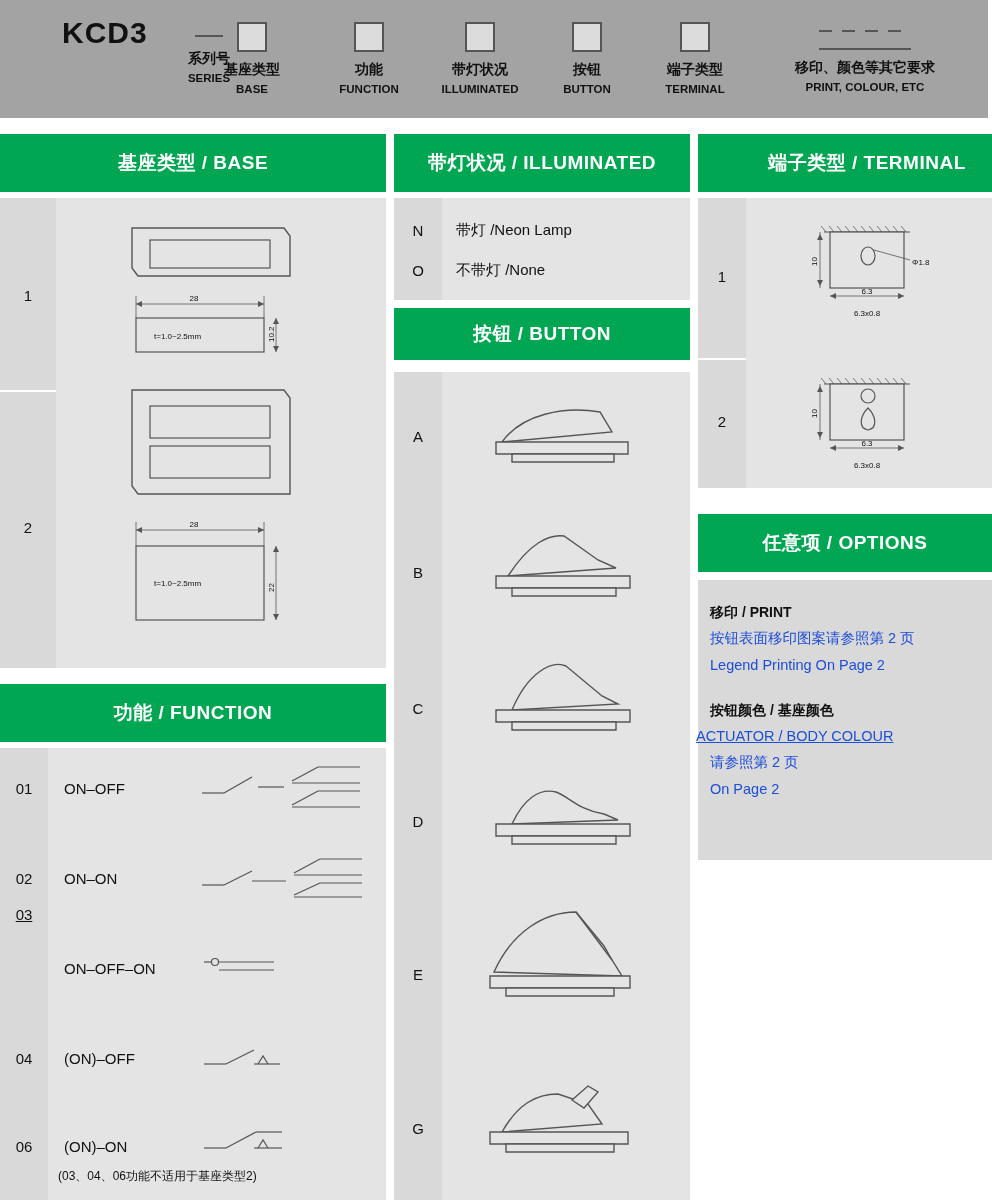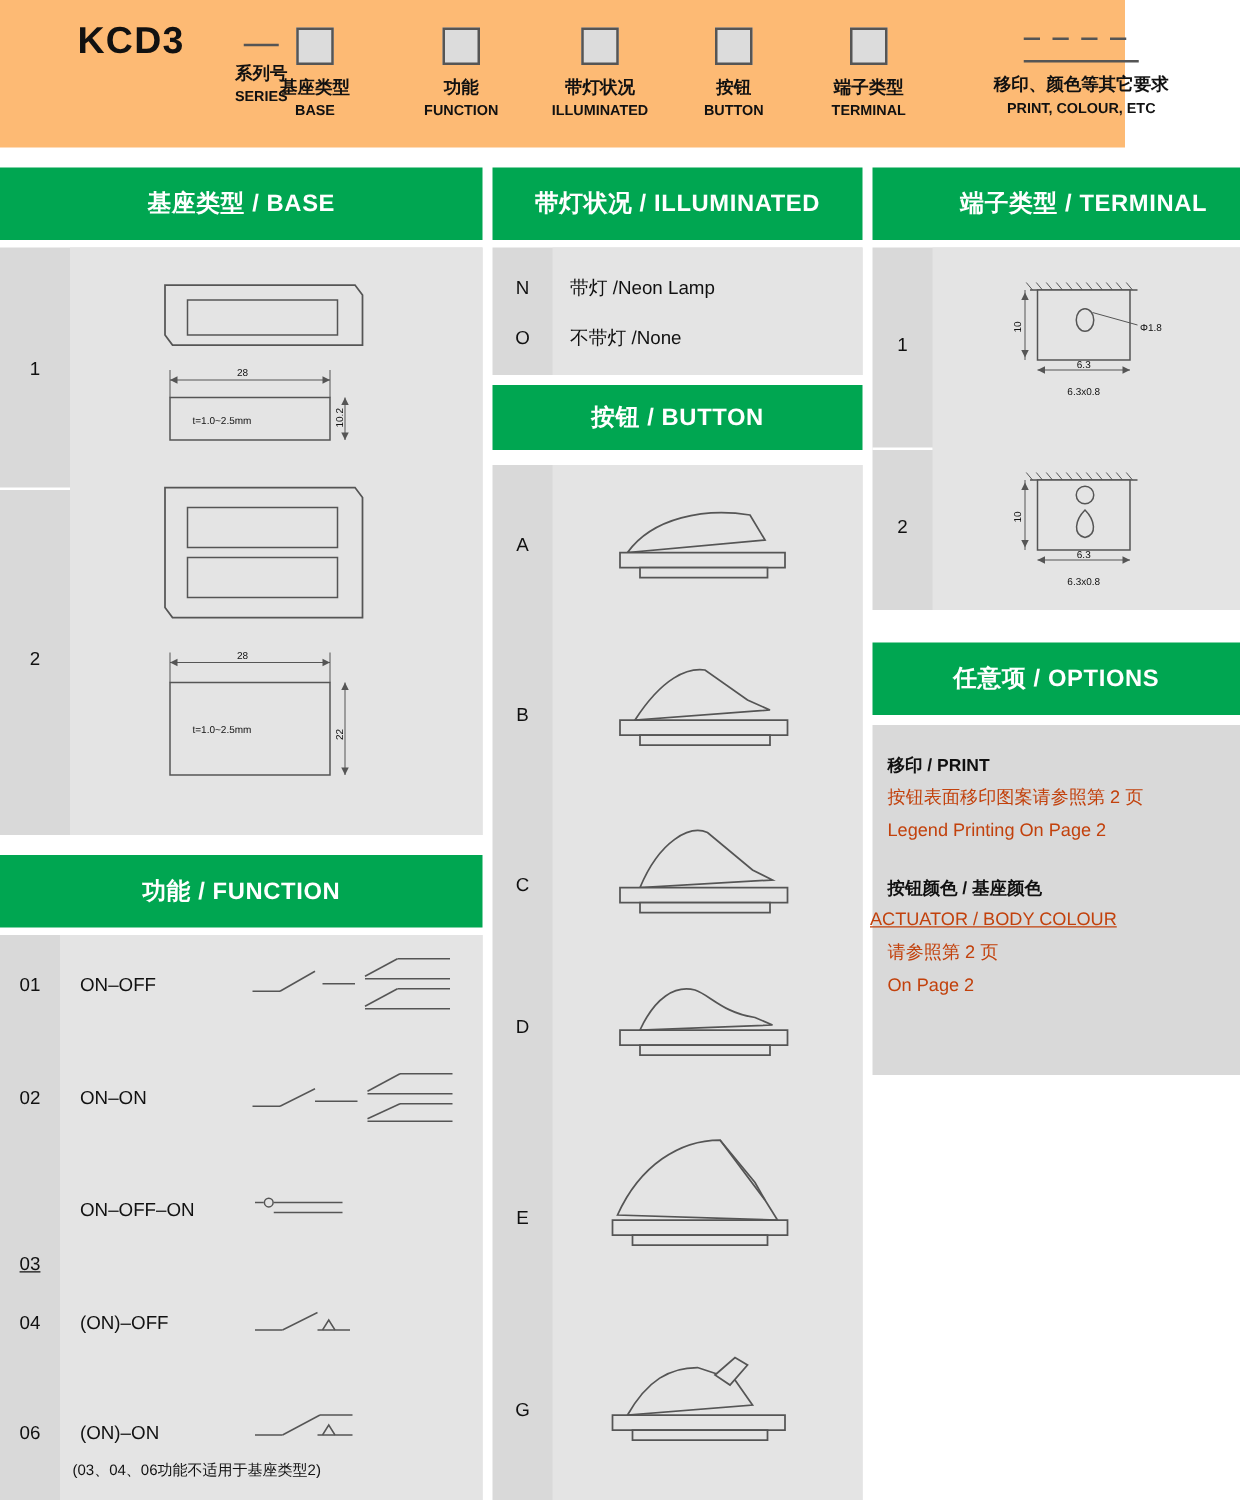--- a/index.html
+++ b/index.html
@@ -6,22 +6,22 @@
   body{
     width:992px;height:1200px;
     background:#ffffff;
     font-family:"Liberation Sans", sans-serif;
     color:#1a1a1a;
     position:relative;
     overflow:hidden;
   }
   
   .header{
-    position:absolute;left:0;top:0;width:900px;height:118px;
-    background:#fdba74;
+    position:absolute;left:0;top:0;width:988px;height:118px;
+    background:#a3a3a3;
   }
   .series-name{
     position:absolute;left:62px;top:16px;
     font-size:30px;font-weight:bold;letter-spacing:1px;color:#111;
   }
   .code-col{
     position:absolute;text-align:center;
   }
   .code-box{
     width:26px;height:26px;border:2px solid #555;background:#dcdcdc;
@@ -60,21 +60,21 @@
   }
   .label-cell{
     position:absolute;display:flex;align-items:center;
     font-size:15px;color:#111;
   }
   .divider-h{position:absolute;height:2px;background:#ffffff;}
   .note{
     position:absolute;font-size:12px;color:#111;
   }
   .opt-title{font-size:14px;font-weight:bold;color:#111;}
-  .opt-line{font-size:14.5px;color:#c2410c;line-height:21px;}
+  .opt-line{font-size:14.5px;color:#1d4ed8;line-height:21px;}
   svg{display:block;}
   .tiny{font-size:8px;fill:#111;font-family:"Liberation Sans",sans-serif;}
 </style>
 </head>
 <body>
 
 <div class="header">
   <div class="series-name">KCD3</div>
 
   <div class="code-col" style="left:165px;top:22px;width:88px;">
@@ -218,21 +218,21 @@
   <line x1="28" y1="30" x2="56" y2="16" stroke="#555" stroke-width="1.2"></line>
   <line x1="56" y1="26" x2="90" y2="26" stroke="#555" stroke-width="1.2"></line>
   <line x1="98" y1="18" x2="124" y2="4" stroke="#555" stroke-width="1.2"></line>
   <line x1="124" y1="4" x2="166" y2="4" stroke="#555" stroke-width="1.2"></line>
   <line x1="98" y1="20" x2="166" y2="20" stroke="#555" stroke-width="1.2"></line>
   <line x1="98" y1="40" x2="124" y2="28" stroke="#555" stroke-width="1.2"></line>
   <line x1="124" y1="28" x2="166" y2="28" stroke="#555" stroke-width="1.2"></line>
   <line x1="98" y1="42" x2="166" y2="42" stroke="#555" stroke-width="1.2"></line>
 </svg>
 
-<div class="code-cell" style="left:0px;top:998px;width:48px;height:26px;text-decoration:underline;">
+<div class="code-cell" style="left:0px;top:901px;width:48px;height:26px;text-decoration:underline;">
   <span>03</span>
 </div>
 <div class="label-cell" style="left:64px;top:955px;width:160px;height:26px;">
   <span>ON–OFF–ON</span>
 </div>
 <svg style="position:absolute;left:200px;top:948px;" width="90" height="32" viewBox="0 0 90 32">
   <circle cx="15" cy="14" r="3.5" fill="none" stroke="#555" stroke-width="1.2"></circle>
   <line x1="4" y1="14" x2="11" y2="14" stroke="#555" stroke-width="1.2"></line>
   <line x1="19" y1="14" x2="74" y2="14" stroke="#555" stroke-width="1.2"></line>
   <line x1="19" y1="22" x2="74" y2="22" stroke="#555" stroke-width="1.2"></line>

